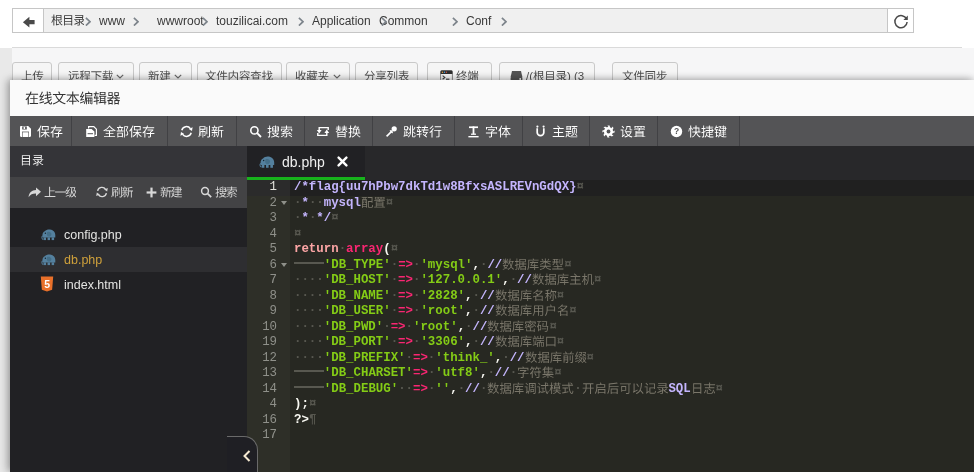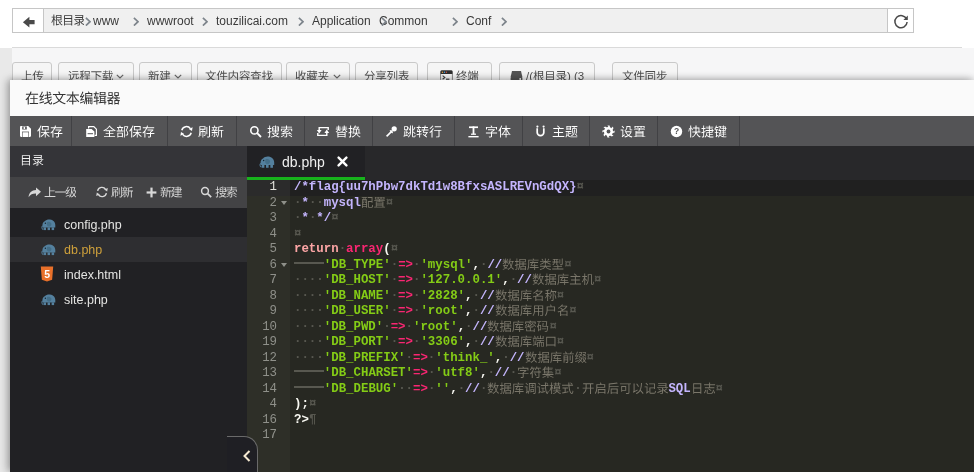--- a/index.html
+++ b/index.html
@@ -12,21 +12,21 @@
 .lat12{font-size:11.5px;color:#4f4f4f}
 .modal{position:absolute;left:10px;top:80px;width:964px;height:392px;background:#fff;box-shadow:-3px 0 8px rgba(0,0,0,.28),0 -2px 6px rgba(0,0,0,.12)}
 .mhead{height:36px;background:#fafafa;line-height:36px;padding-left:15px}
 .mtool{height:30px;background:#545456;display:flex}
 .ebtn{height:30px;border-right:1px solid #414144;display:flex;align-items:center;justify-content:center;gap:5px}
 .mbody{display:flex;height:326px}
 .sidebar{width:237px;position:relative;background:#212124}
 .dirrow{height:31px;background:#343438;line-height:31px;padding-left:10px;color:#f2f2f2;font-size:12px;white-space:nowrap;overflow:hidden}
 .sbtool{height:31px;background:#434345;position:relative}
 .sbt{position:absolute;top:9px;font-size:12px;white-space:nowrap}
-.flist{padding-top:4px}
+.flist{padding-top:14px}
 .frow{height:25px;display:flex;align-items:center;font-size:12.5px}
 .frow .fic{margin-left:30px;margin-right:8px;width:16px;display:inline-block}
 .frow.sel{background:#2e2e31}
 .editor{flex:1;display:flex;flex-direction:column;background:#272822}
 .tabrow{height:34px;background:#28282a;display:flex}
 .tab{width:118px;height:34px;background:#212124;border-bottom:3px solid #17b21c;display:flex;align-items:center;color:#f0f0f0;font-size:14px}
 .tab .ele{margin-left:11px;margin-right:6px}
 .tab .x{margin-left:12px}
 .codewrap{flex:1;display:flex;position:relative;font-family:"Liberation Mono",monospace;font-size:12.4px;line-height:15.5px}
 .gutter{width:43px;background:#2e2f28;color:#8f908a;text-align:right}
@@ -47,22 +47,22 @@
 </style></head><body>
 <div class="topband"></div>
 <div class="leftstrip"></div>
 <div class="backbtn"><svg width="13" height="13" viewBox="0 0 13 13" style="vertical-align:-3px">
       <path fill="#4a4a4a" d="M7.4 0.8 7.4 4.1 12.6 4.1 12.6 8.3 7.4 8.3 7.4 11.6 0.9 6.2Z"></path>
     </svg></div>
 <div class="crumbbar">
     <span style="left:6.5px" class="cit"><svg width="33.6" height="12.0" viewBox="0 0 33.6 12.0" style="vertical-align:-1.4px;">
         <path fill="#3a3a3a" d="M2.4 0.5V2.8H0.6V3.6H2.4C2 5.3 1.2 7.2 0.4 8.2C0.6 8.4 0.8 8.8 0.9 9.1C1.5 8.3 2 7 2.4 5.6V11.5H3.3V5.3C3.6 5.9 4 6.6 4.1 7L4.7 6.4C4.5 6 3.6 4.6 3.3 4.2V3.6H4.7V2.8H3.3V0.5ZM9.6 4V5.5H6V4ZM9.6 3.3H6V1.8H9.6ZM5.2 11.5C5.4 11.4 5.8 11.2 8.3 10.6C8.3 10.4 8.2 10 8.2 9.8L6 10.3V6.3H7.2C7.9 8.7 9 10.5 11 11.4C11.1 11.2 11.4 10.8 11.6 10.7C10.6 10.3 9.8 9.6 9.2 8.7C9.8 8.3 10.6 7.8 11.2 7.3L10.6 6.7C10.2 7.1 9.4 7.7 8.7 8.1C8.4 7.5 8.2 6.9 8 6.3H10.5V1H5.2V10C5.2 10.5 5 10.7 4.8 10.8C4.9 10.9 5.1 11.3 5.2 11.5Z M14 4.9H20.3V6.9H14ZM14 4.1V2.1H20.3V4.1ZM14 7.8H20.3V9.8H14ZM13.1 1.2V11.4H14V10.6H20.3V11.4H21.2V1.2Z M24 6.8C24.8 7.2 25.7 7.9 26.2 8.3L26.8 7.7C26.3 7.2 25.4 6.6 24.6 6.2ZM24 1.2V2H31.3L31.2 3.1H24.4V3.9H31.2L31.1 5H23.2V5.8H27.9V8C26.2 8.7 24.4 9.5 23.2 9.9L23.7 10.7C24.9 10.2 26.4 9.5 27.9 8.9V10.5C27.9 10.7 27.9 10.8 27.7 10.8C27.5 10.8 26.8 10.8 26.1 10.8C26.2 11 26.4 11.3 26.4 11.5C27.4 11.5 28 11.5 28.3 11.4C28.7 11.3 28.8 11.1 28.8 10.5V7.7C29.9 9.3 31.4 10.5 33.2 11C33.4 10.8 33.6 10.5 33.8 10.3C32.5 9.9 31.4 9.3 30.5 8.4C31.3 8 32.2 7.3 32.9 6.7L32.1 6.1C31.6 6.7 30.7 7.4 29.9 7.9C29.5 7.4 29.1 6.8 28.8 6.2V5.8H33.7V5H32C32.2 3.8 32.2 2.3 32.3 1.2L31.6 1.1L31.4 1.2Z"></path>
       </svg></span>
-    <span style="left:49px" class="cit">www</span>
-    <span style="left:103px" class="cit">wwwroot</span>
+    <span style="left:55px" class="cit">www</span>
+    <span style="left:113px" class="cit">wwwroot</span>
     <span style="left:172px" class="cit">touzilicai.com</span>
     <span style="left:268px" class="cit">Application</span>
     <span style="left:335px" class="cit">Common</span>
     <span style="left:422px" class="cit">Conf</span>
     <span style="left:41px" class="cse">
       <svg width="6" height="9.4" viewBox="0 0 6 9.4" style="display:block">
         <path fill="none" stroke="#7d848b" stroke-width="1.7" d="M0.9 0.8 5 4.7 0.9 8.6"></path>
       </svg>
     </span>
     <span style="left:89px" class="cse">
@@ -320,34 +320,20 @@
                 <circle cx="6.3" cy="6.2" r="0.8" fill="#16242e"></circle>
               </svg></span>
             <span style="color:#cfa13b">db.php</span>
           </div>
           <div class="frow ">
             <span class="fic"><svg width="14" height="16.0" viewBox="0 0 14 16" style="vertical-align:-2.5px">
                 <path fill="#e8702a" d="M0.8 0.6h12.4l-1.05 13.1L7 15.4l-5.15-1.7Z"></path>
                 <text x="7.1" y="11.8" font-size="10.5" font-weight="bold" fill="#fff" text-anchor="middle" font-family="Liberation Sans, sans-serif">5</text>
               </svg></span>
             <span style="color:#e4e4e2">index.html</span>
-          </div>
-          <div class="frow ">
-            <span class="fic"><svg width="17" height="12.8" viewBox="0 0 20 15" style="vertical-align:-2px">
-                <g fill="#54809e">
-                  <path d="M5.6 3.8C7 2.2 9.4 1.4 11.8 1.7C15.4 2.1 18 4.8 18 8.2L18 11.2L2.9 11.2L2.9 8.4C2.9 6 4 4.4 5.6 3.8Z"></path>
-                  <rect x="4.2" y="11" width="2.9" height="3.2"></rect>
-                  <rect x="8.9" y="11" width="2.9" height="3.2"></rect>
-                  <rect x="13.7" y="11" width="2.9" height="3.2"></rect>
-                  <path d="M2.9 8.8C1.8 9.2 1.4 10.6 1.9 12.2C2.2 13.1 2.9 13.8 3.8 13.9L4 12.9C3.4 12.8 3 12.4 2.8 11.8C2.5 10.8 2.8 9.9 3.4 9.7Z"></path>
-                </g>
-                <path d="M8.6 4.6C10.4 4 12.4 4.6 13.2 6.2C13.8 7.6 13.2 9.4 11.6 9.9C10.2 10.3 8.6 9.6 8.2 8.2C7.8 6.8 8 5.4 8.6 4.6Z" fill="#3f6880" opacity="0.75"></path>
-                <circle cx="6.3" cy="6.2" r="0.8" fill="#16242e"></circle>
-              </svg></span>
-            <span style="color:#e4e4e2">site.php</span>
           </div>
         </div>
   </div>
   <div class="editor">
    <div class="tabrow">
           <div class="tab"><span class="ele"><svg width="18" height="13.5" viewBox="0 0 20 15" style="vertical-align:-2px">
                 <g fill="#54809e">
                   <path d="M5.6 3.8C7 2.2 9.4 1.4 11.8 1.7C15.4 2.1 18 4.8 18 8.2L18 11.2L2.9 11.2L2.9 8.4C2.9 6 4 4.4 5.6 3.8Z"></path>
                   <rect x="4.2" y="11" width="2.9" height="3.2"></rect>
                   <rect x="8.9" y="11" width="2.9" height="3.2"></rect>

